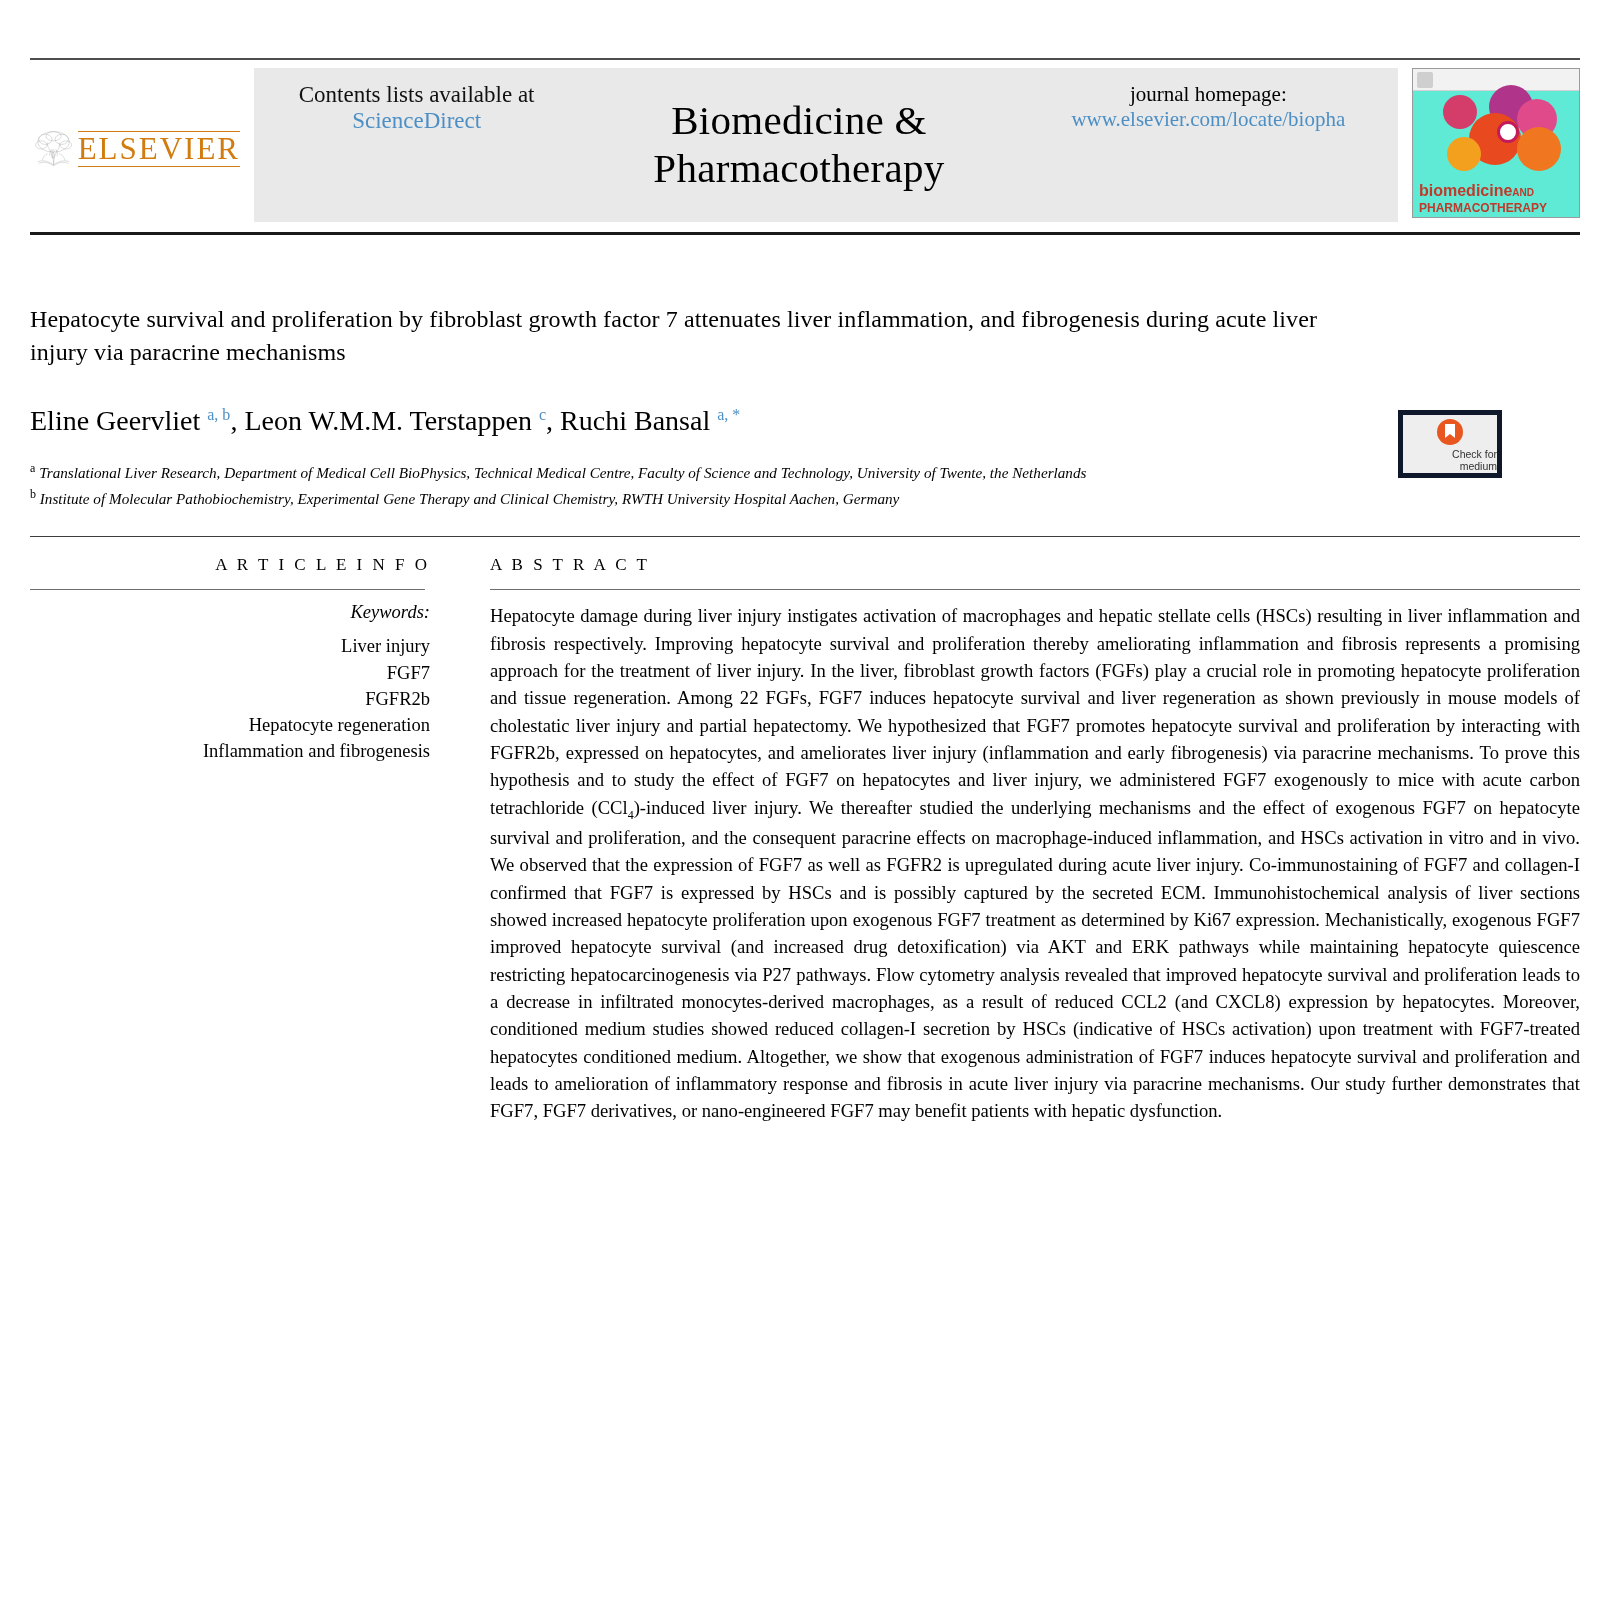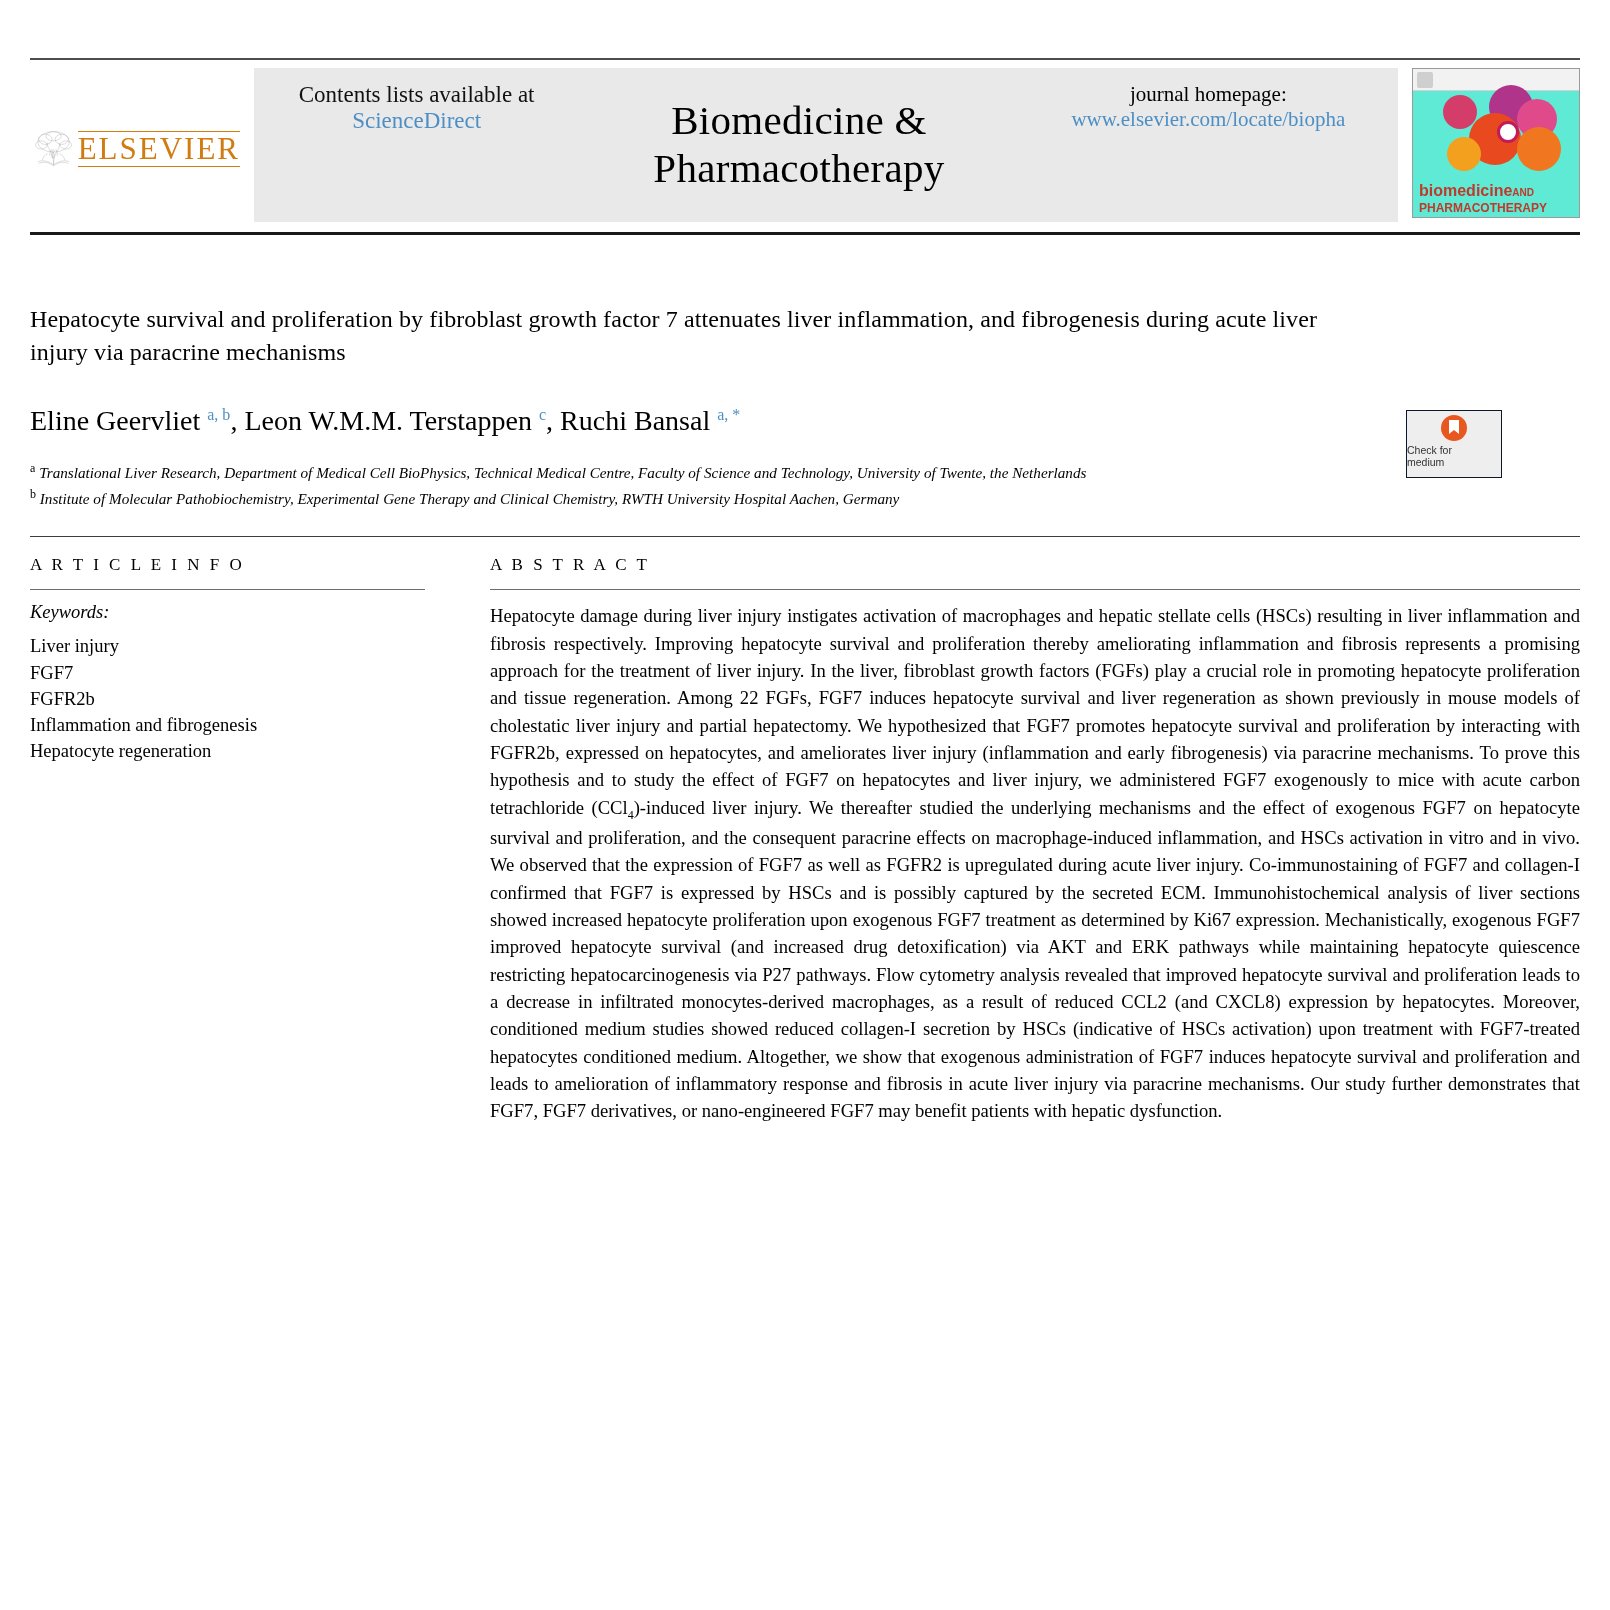--- a/index.html
+++ b/index.html
@@ -102,25 +102,25 @@
   .header-rule {
     border-top: 3px solid #1a1a1a;
     margin-top: 10px;
   }
 
   
   .check-updates {
     position: absolute;
     right: 108px;
     top: 352px;
-    width: 96px;
+    width: 104px;
     height: 68px;
     background: #eeeeee;
-    border: 1px solid #0f172a;
-    text-align: left;
+    border: 5px solid #0f172a;
+    text-align: right;
     font-family: "Liberation Sans", sans-serif;
     font-size: 10.5px;
     color: #333;
     line-height: 1.15;
     padding-top: 4px;
   }
   .check-circle {
     width: 26px; height: 26px; border-radius: 50%;
     background: #e8571f; margin: 0 auto 3px auto; position: relative;
   }
@@ -157,21 +157,21 @@
   .affils sup { font-style: normal; font-size: 12px; }
 
   
   .columns {
     margin-top: 26px;
     border-top: 1px solid #3d3d3d;
     padding-top: 18px;
     display: flex;
     gap: 60px;
   }
-  .col-info { flex: 0 0 400px; }
+  .col-info { flex: 0 0 400px; text-align: right; }
   .col-abstract { flex: 1 1 auto; }
   .sec-head {
     font-size: 17px;
     letter-spacing: 3px;
     font-family: "Liberation Serif", serif;
     margin-bottom: 14px;
   }
   .kw-rule { border-top: 1px solid #6e6e6e; margin: 0 0 12px 0; width: 395px; }
   .ab-rule { border-top: 1px solid #6e6e6e; margin: 0 0 12px 0; }
   .kw-title { font-style: italic; font-size: 18.5px; margin-bottom: 10px; }
@@ -275,22 +275,22 @@
   <div class="columns">
 
     <div class="col-info">
       <div class="sec-head">A R T I C L E   I N F O</div>
       <div class="kw-rule"></div>
       <div class="kw-title">Keywords:</div>
       <div class="kw-list">
         <div>Liver injury</div>
         <div>FGF7</div>
         <div>FGFR2b</div>
+        <div>Hepatocyte regeneration</div>
         <div>Inflammation and fibrogenesis</div>
-        <div>Hepatocyte regeneration</div>
       </div>
     </div>
 
     <div class="col-abstract">
       <div class="sec-head">A B S T R A C T</div>
       <div class="ab-rule"></div>
       <div class="abstract-text" id="abstract-html">Hepatocyte damage during liver injury instigates activation of macrophages and hepatic stellate cells (HSCs) resulting in liver inflammation and fibrosis respectively. Improving hepatocyte survival and proliferation thereby ameliorating inflammation and fibrosis represents a promising approach for the treatment of liver injury. In the liver, fibroblast growth factors (FGFs) play a crucial role in promoting hepatocyte proliferation and tissue regeneration. Among 22 FGFs, FGF7 induces hepatocyte survival and liver regeneration as shown previously in mouse models of cholestatic liver injury and partial hepatectomy. We hypothesized that FGF7 promotes hepatocyte survival and proliferation by interacting with FGFR2b, expressed on hepatocytes, and ameliorates liver injury (inflammation and early fibrogenesis) via paracrine mechanisms. To prove this hypothesis and to study the effect of FGF7 on hepatocytes and liver injury, we administered FGF7 exogenously to mice with acute carbon tetrachloride (CCl<sub>4</sub>)-induced liver injury. We thereafter studied the underlying mechanisms and the effect of exogenous FGF7 on hepatocyte survival and proliferation, and the consequent paracrine effects on macrophage-induced inflammation, and HSCs activation in vitro and in vivo. We observed that the expression of FGF7 as well as FGFR2 is upregulated during acute liver injury. Co-immunostaining of FGF7 and collagen-I confirmed that FGF7 is expressed by HSCs and is possibly captured by the secreted ECM. Immunohistochemical analysis of liver sections showed increased hepatocyte proliferation upon exogenous FGF7 treatment as determined by Ki67 expression. Mechanistically, exogenous FGF7 improved hepatocyte survival (and increased drug detoxification) via AKT and ERK pathways while maintaining hepatocyte quiescence restricting hepatocarcinogenesis via P27 pathways. Flow cytometry analysis revealed that improved hepatocyte survival and proliferation leads to a decrease in infiltrated monocytes-derived macrophages, as a result of reduced CCL2 (and CXCL8) expression by hepatocytes. Moreover, conditioned medium studies showed reduced collagen-I secretion by HSCs (indicative of HSCs activation) upon treatment with FGF7-treated hepatocytes conditioned medium. Altogether, we show that exogenous administration of FGF7 induces hepatocyte survival and proliferation and leads to amelioration of inflammatory response and fibrosis in acute liver injury via paracrine mechanisms. Our study further demonstrates that FGF7, FGF7 derivatives, or nano-engineered FGF7 may benefit patients with hepatic dysfunction.</div>
     </div>
   </div>
 

